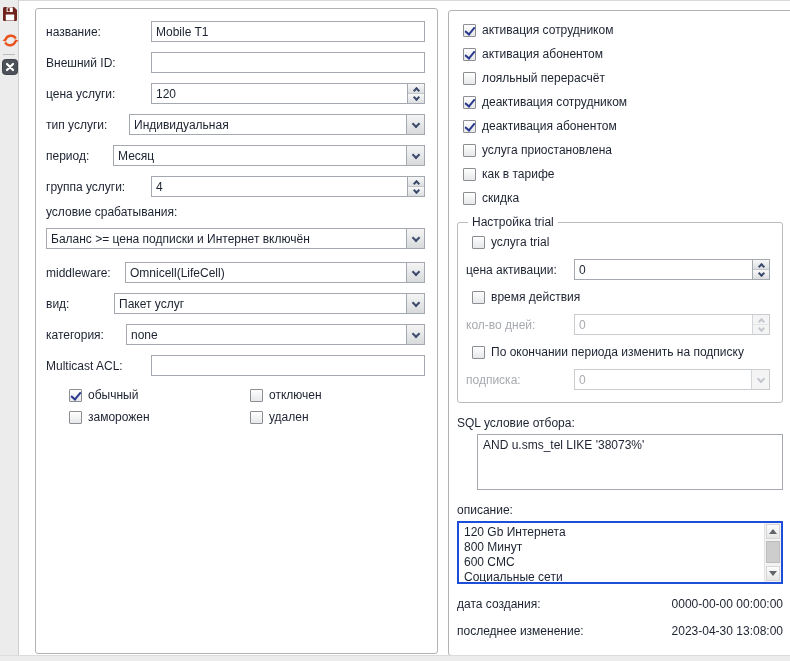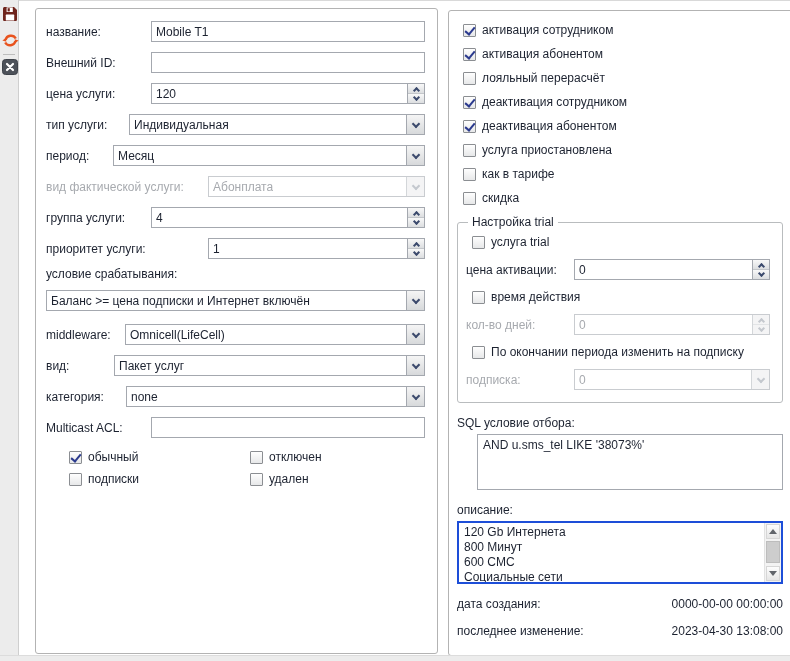--- a/index.html
+++ b/index.html
@@ -172,59 +172,36 @@
   <div class="frow">
     <label class="lw67">период:</label>
     <div class="ctl sel">
       <span class="val">Месяц</span>
       <span class="sel-btn">
           <span class="chd"></span>
         </span>
     </div>
   </div>
 
-  <div class="frow dis">
-    <label class="lw162">вид фактической услуги:</label>
-    <div class="ctl sel disabled">
-      <span class="val">Абонплата</span>
-      <span class="sel-btn">
-          <span class="chd"></span>
-        </span>
-    </div>
-  </div>
 
   <div class="frow">
     <label class="lw105">группа услуги:</label>
     <div class="ctl spin">
       <span class="val">4</span>
       <span class="spin-btns">
         <span class="sb">
             <span class="chu"></span>
           </span>
         <span class="sb">
             <span class="chd"></span>
           </span>
       </span>
     </div>
   </div>
 
-  <div class="frow">
-    <label class="lw162">приоритет услуги:</label>
-    <div class="ctl spin">
-      <span class="val">1</span>
-      <span class="spin-btns">
-        <span class="sb">
-            <span class="chu"></span>
-          </span>
-        <span class="sb">
-            <span class="chd"></span>
-          </span>
-      </span>
-    </div>
-  </div>
 
   <label class="lbl-block">условие срабатывания:</label>
   <div class="frow" style="margin-bottom:9px;">
     <div class="ctl sel">
       <span class="val">Баланс &gt;= цена подписки и Интернет включён</span>
       <span class="sel-btn">
           <span class="chd"></span>
         </span>
     </div>
   </div>
@@ -270,21 +247,21 @@
     <div class="cbrow">
       <span class="cb checked"></span>
       <span>обычный</span>
     </div>
     <div class="cbrow">
       <span class="cb"></span>
       <span>отключен</span>
     </div>
     <div class="cbrow">
       <span class="cb"></span>
-      <span>подписки</span>
+      <span>заморожен</span>
     </div>
     <div class="cbrow">
       <span class="cb"></span>
       <span>удален</span>
     </div>
   </div>
 </div>
 
 <div class="panel panel-right">
 

